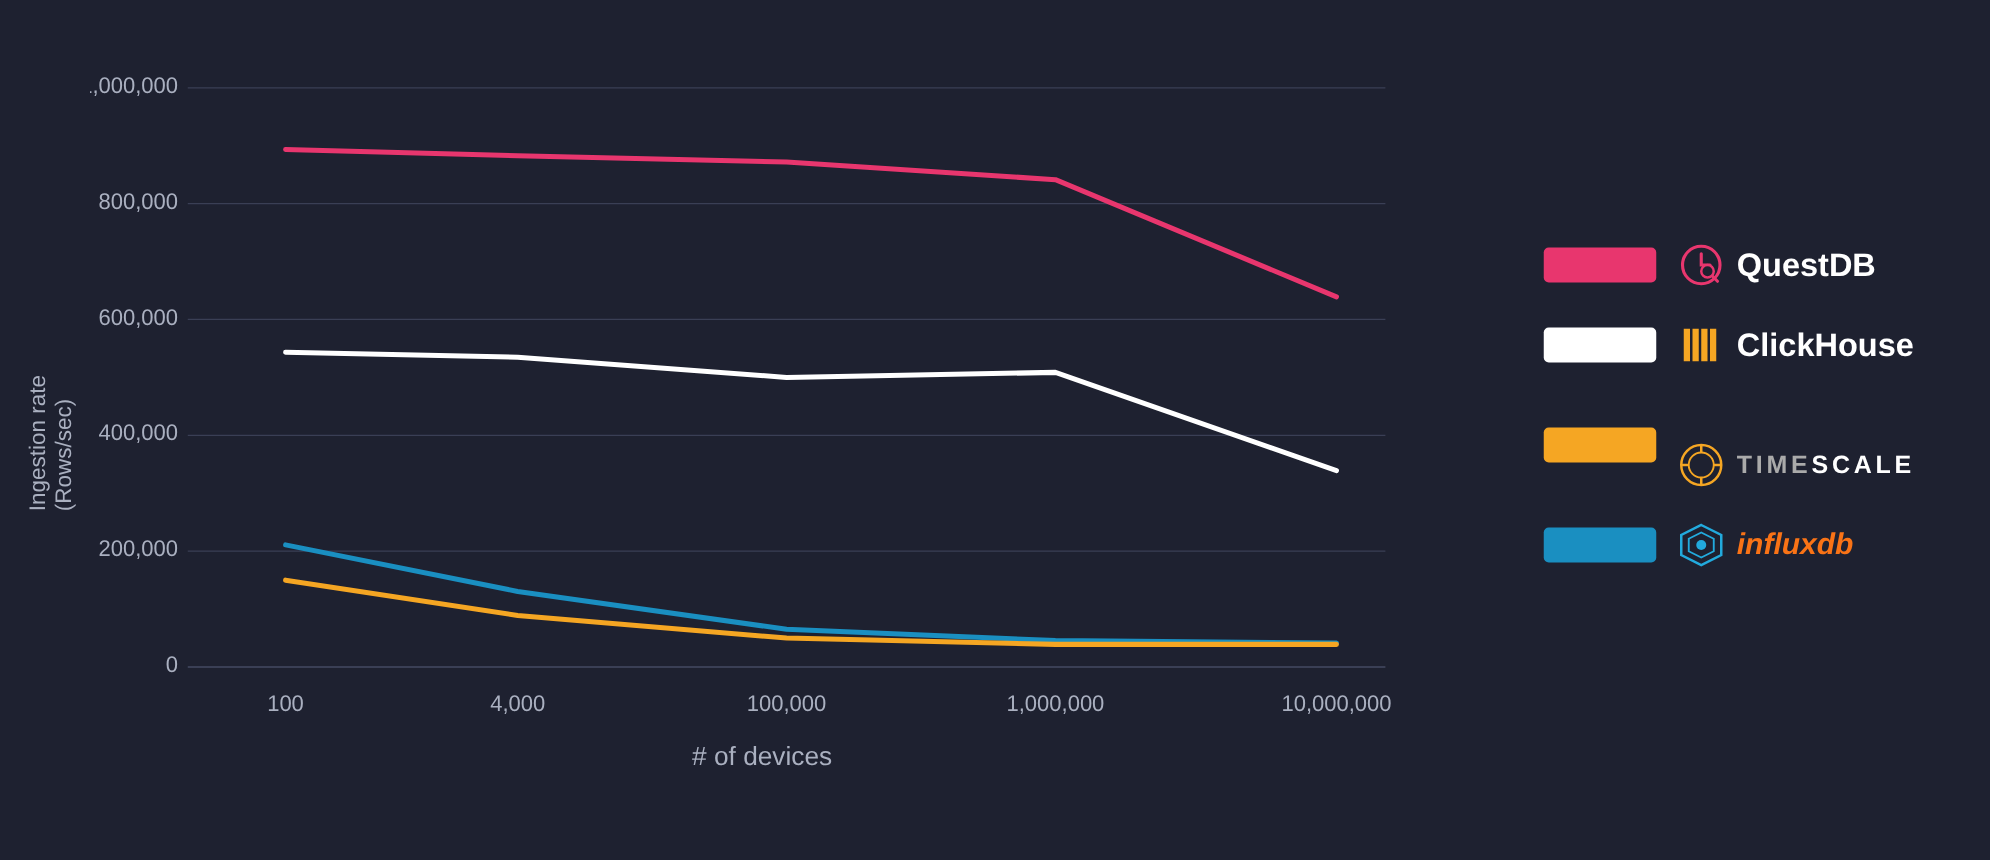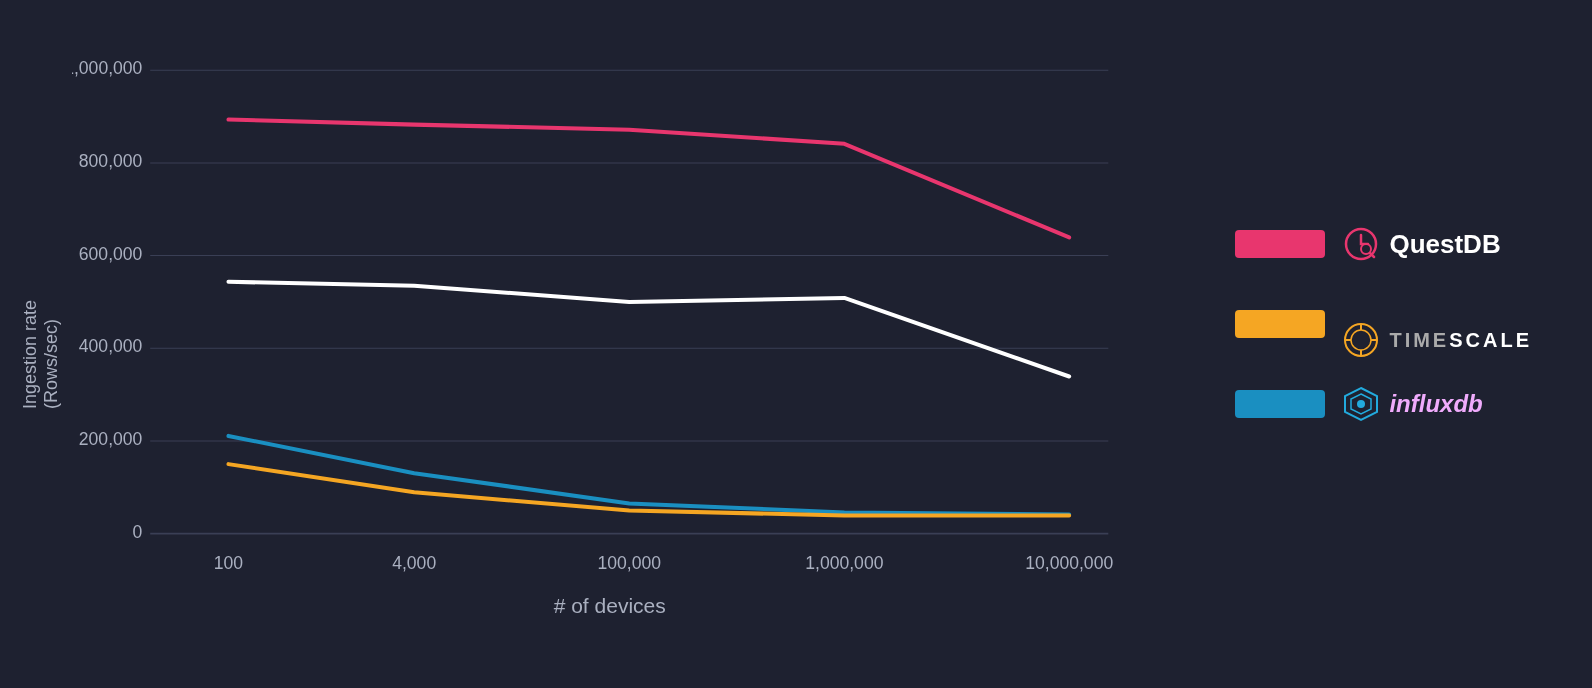--- a/index.html
+++ b/index.html
@@ -151,20 +151,34 @@
               <circle cx="17" cy="17" r="15" fill="none" stroke="#e8366e" stroke-width="2.5"></circle>
               <path d="M17 8 L17 17 L24 17" stroke="#e8366e" stroke-width="2.5" fill="none" stroke-linecap="round"></path>
               <circle cx="22" cy="22" r="5" fill="#1e2130" stroke="#e8366e" stroke-width="2"></circle>
               <line x1="26" y1="26" x2="30" y2="30" stroke="#e8366e" stroke-width="2.5" stroke-linecap="round"></line>
             </svg>
           </div>
           <span style="font-size:26px;font-weight:700;color:#fff;">QuestDB</span>
         </div>
       </div>
 
+      <div class="legend-item">
+        <div class="legend-color-box" style="background-color:#ffffff;"></div>
+        <div class="legend-logo clickhouse">
+          <div class="legend-icon">
+            <svg width="34" height="34" viewBox="0 0 34 34">
+              <rect x="3" y="4" width="5" height="26" fill="#f5a623"></rect>
+              <rect x="10" y="4" width="5" height="26" fill="#f5a623"></rect>
+              <rect x="17" y="4" width="5" height="26" fill="#f5a623"></rect>
+              <rect x="24" y="4" width="5" height="26" fill="#f5a623"></rect>
+            </svg>
+          </div>
+          <span style="font-size:26px;font-weight:700;color:#fff;">ClickHouse</span>
+        </div>
+      </div>
 
       <div class="legend-item">
         <div class="legend-color-box" style="background-color:#f5a623;"></div>
         <div class="legend-logo timescale">
           <div class="legend-icon">
             <svg width="36" height="36" viewBox="0 0 36 36">
               <circle cx="18" cy="18" r="16" fill="none" stroke="#f5a623" stroke-width="2"></circle>
               <circle cx="18" cy="18" r="10" fill="none" stroke="#f5a623" stroke-width="1.5"></circle>
               <line x1="18" y1="2" x2="18" y2="8" stroke="#f5a623" stroke-width="2"></line>
               <line x1="18" y1="28" x2="18" y2="34" stroke="#f5a623" stroke-width="2"></line>
@@ -179,18 +193,18 @@
       <div class="legend-item">
         <div class="legend-color-box" style="background-color:#1a8fc1;"></div>
         <div class="legend-logo influxdb">
           <div class="legend-icon">
             <svg width="36" height="36" viewBox="0 0 36 36">
               <polygon points="18,2 34,10 34,26 18,34 2,26 2,10" fill="none" stroke="#22aadd" stroke-width="2"></polygon>
               <polygon points="18,8 28,13 28,23 18,28 8,23 8,13" fill="none" stroke="#22aadd" stroke-width="1.5"></polygon>
               <circle cx="18" cy="18" r="4" fill="#22aadd"></circle>
             </svg>
           </div>
-          <span style="font-size:24px;font-weight:700;font-style:italic;color:#f0abfc;">influxdb</span>
+          <span style="font-size:24px;font-weight:700;font-style:italic;color:#f97316;">influxdb</span>
         </div>
       </div>
     </div>
   </div>
 </div>
 
 </body></html>

